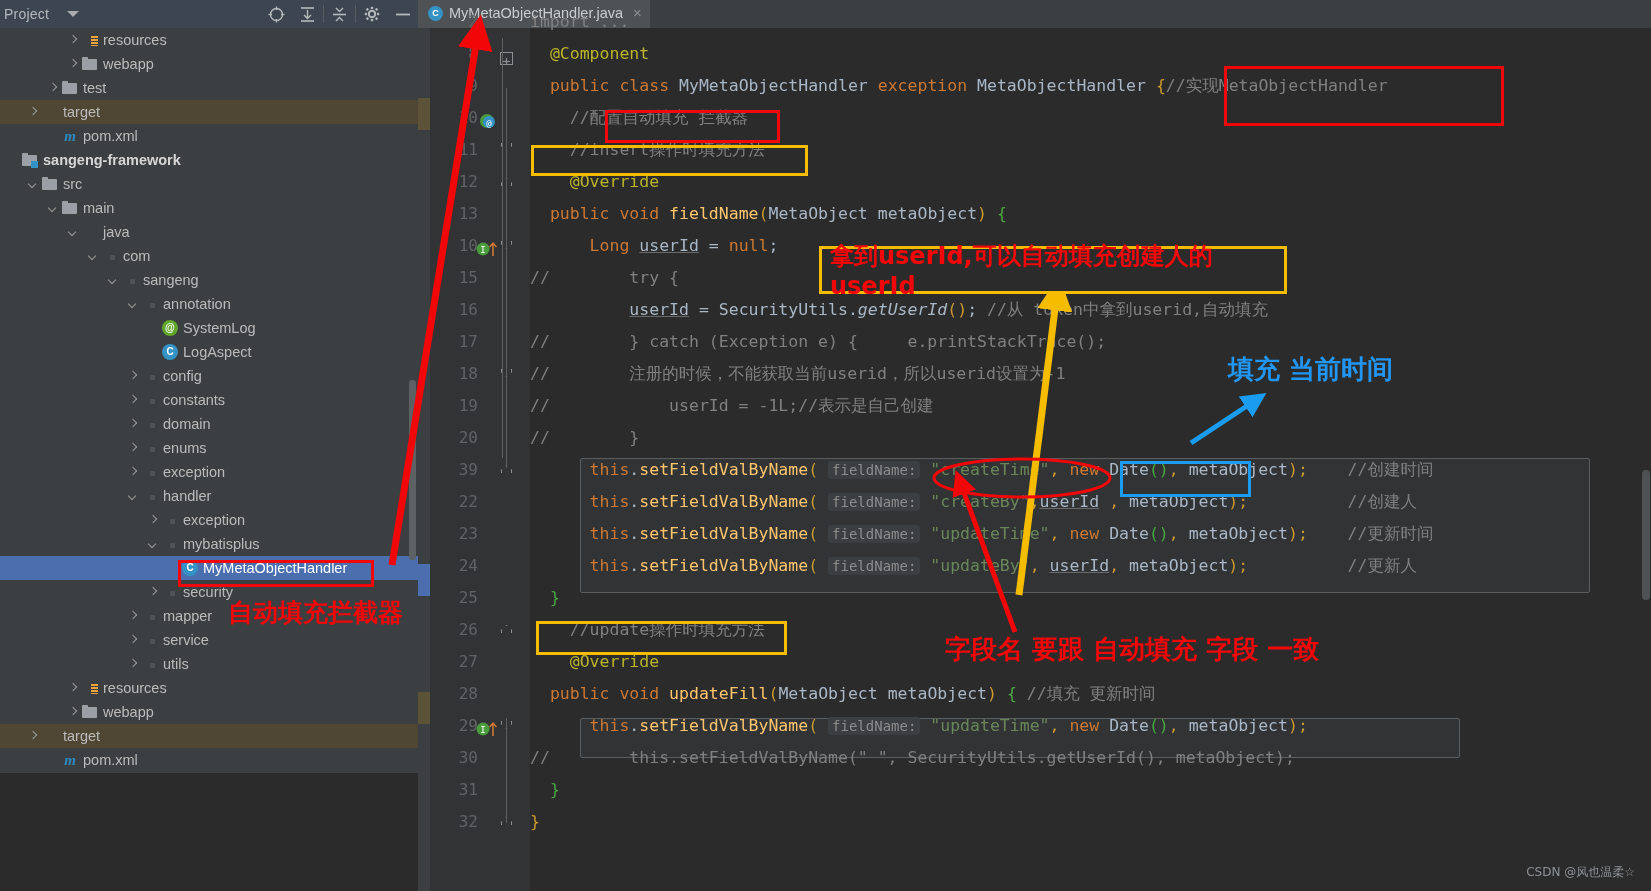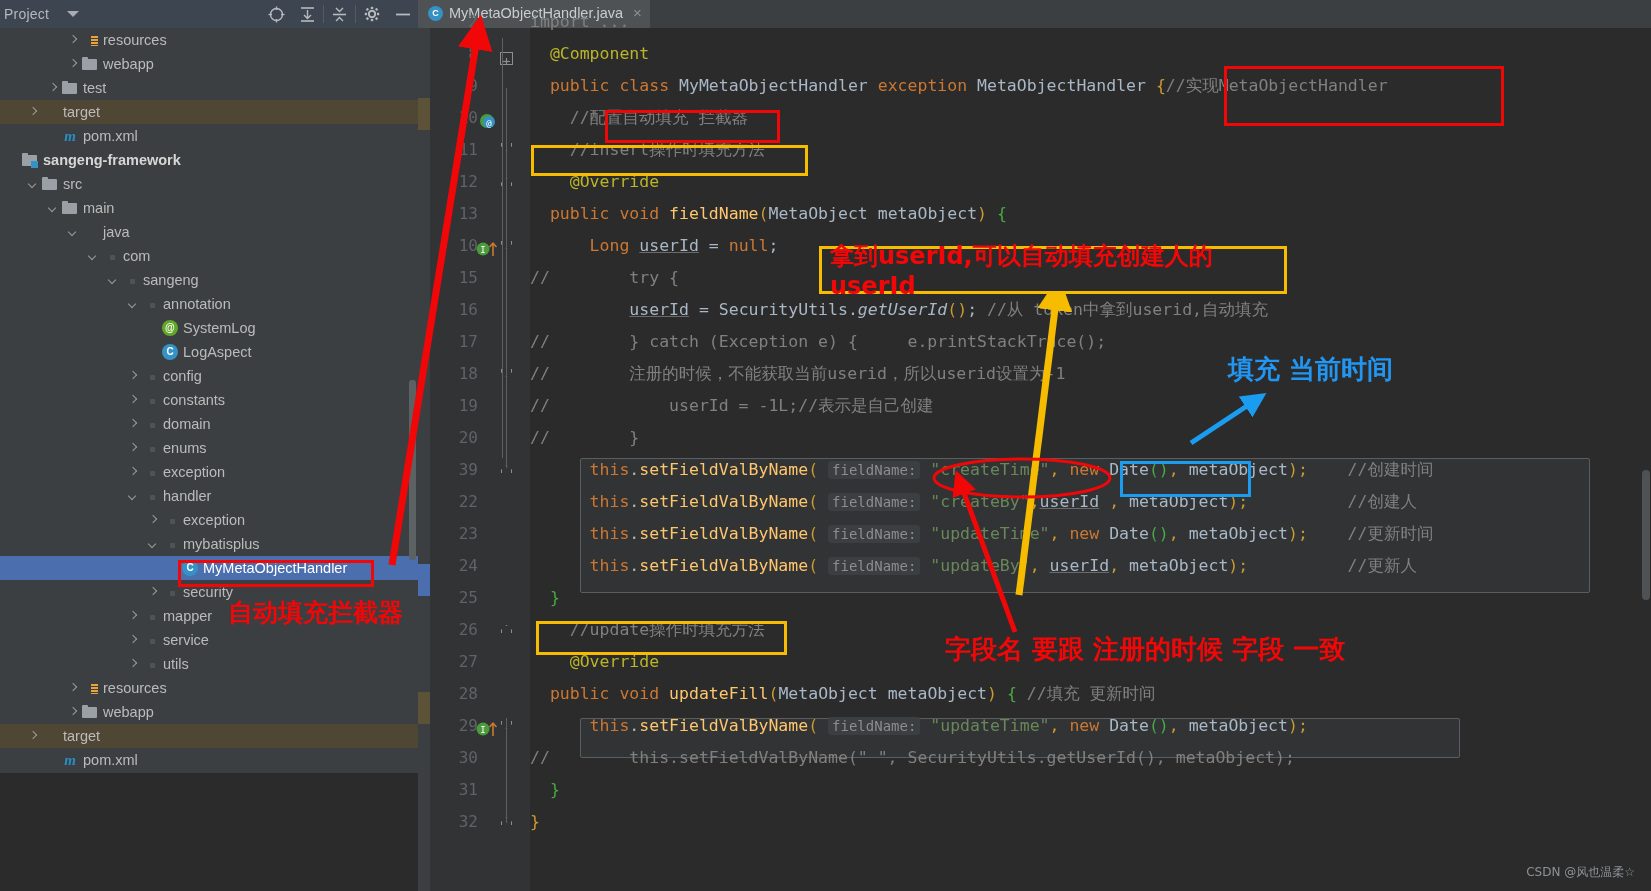--- a/index.html
+++ b/index.html
@@ -654,21 +654,21 @@
 
   <div class="ov box-yellow" style="left:819px;top:246px;width:468px;height:48px;background:#2b2b2b;display:flex;align-items:center;padding-left:8px;">
     <span class="txt-red cjk" style="font-size:24px;">拿到userId,可以自动填充创建人的userId</span>
   </div>
 
   <div class="ov" style="left:1228px;top:352px;">
     <span class="txt-blue cjk" style="font-size:26px;">填充 当前时间</span>
   </div>
 
   <div class="ov" style="left:945px;top:632px;">
-    <span class="txt-red cjk" style="font-size:26px;">字段名 要跟 注册的时候 字段 一致</span>
+    <span class="txt-red cjk" style="font-size:26px;">字段名 要跟 自动填充 字段 一致</span>
   </div>
 
   <div class="ov" style="left:228px;top:596px;">
     <span class="txt-red cjk" style="font-size:25px;">自动填充拦截器</span>
   </div>
 
   <div class="ov box-red" style="left:178px;top:560px;width:196px;height:27px;"></div>
 
 </div>
 

